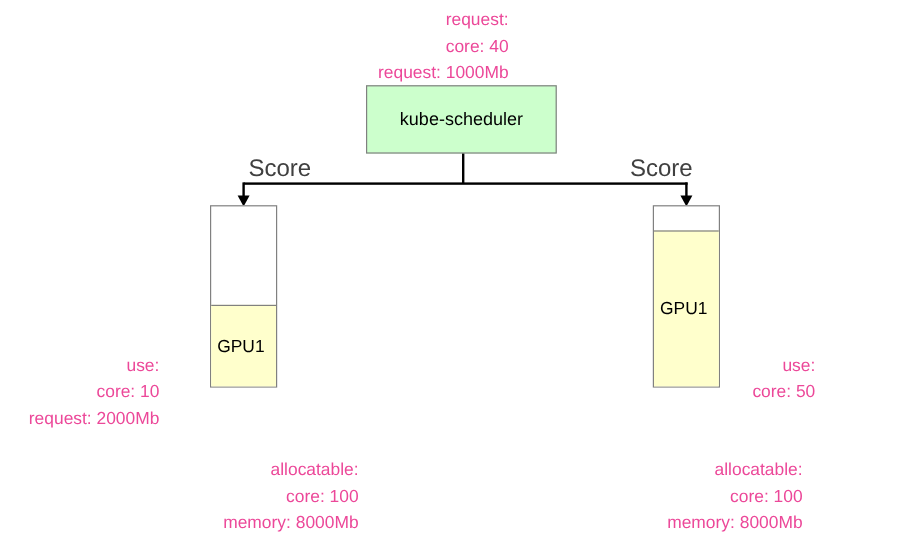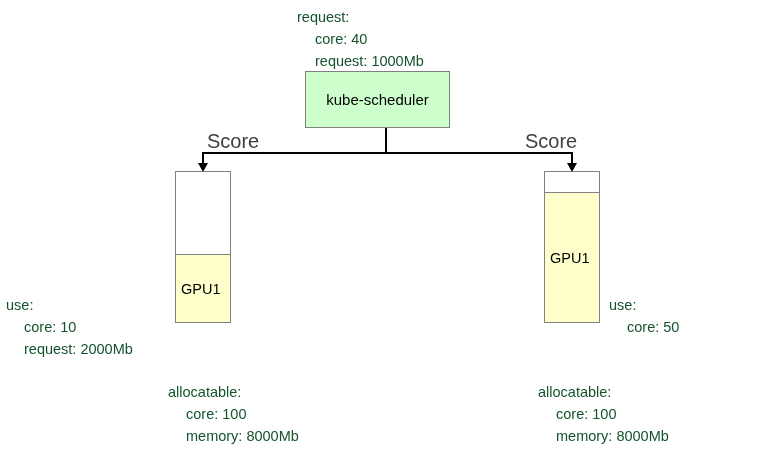--- a/index.html
+++ b/index.html
@@ -20,38 +20,39 @@
     left: 0; top: 0;
     width: 765px;
     height: 453px;
   }
   
   .textblock {
     position: absolute;
     font-size: 14.5px;
     line-height: 22px;
     white-space: nowrap;
-    color: #14532d;
+    color: #ec4899;
+    text-align: right;
   }
   .textblock .l1 { display: block; }
   .textblock .l2 { display: block; padding-left: 18px; }
   .textblock .l3 { display: block; padding-left: 18px; }
 
   #request-block { left: 297px; top: 6px; }
   #left-use-block { left: 6px; top: 294px; }
   #right-use-block { left: 609px; top: 294px; }
   #left-alloc-block { left: 168px; top: 381px; }
   #right-alloc-block { left: 538px; top: 381px; }
 
   
   #kube-scheduler-box {
     position: absolute;
     left: 305px;
     top: 71px;
-    width: 145px;
+    width: 159px;
     height: 57px;
     background: #ccffcc;
     border: 1px solid #808080;
     box-sizing: border-box;
     display: flex;
     align-items: center;
     justify-content: center;
     font-size: 15px;
   }
 

